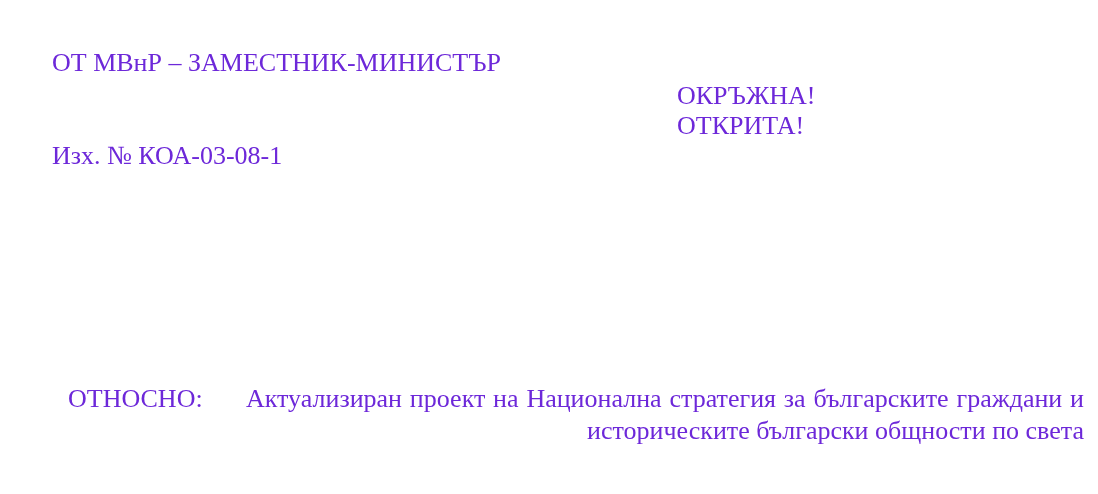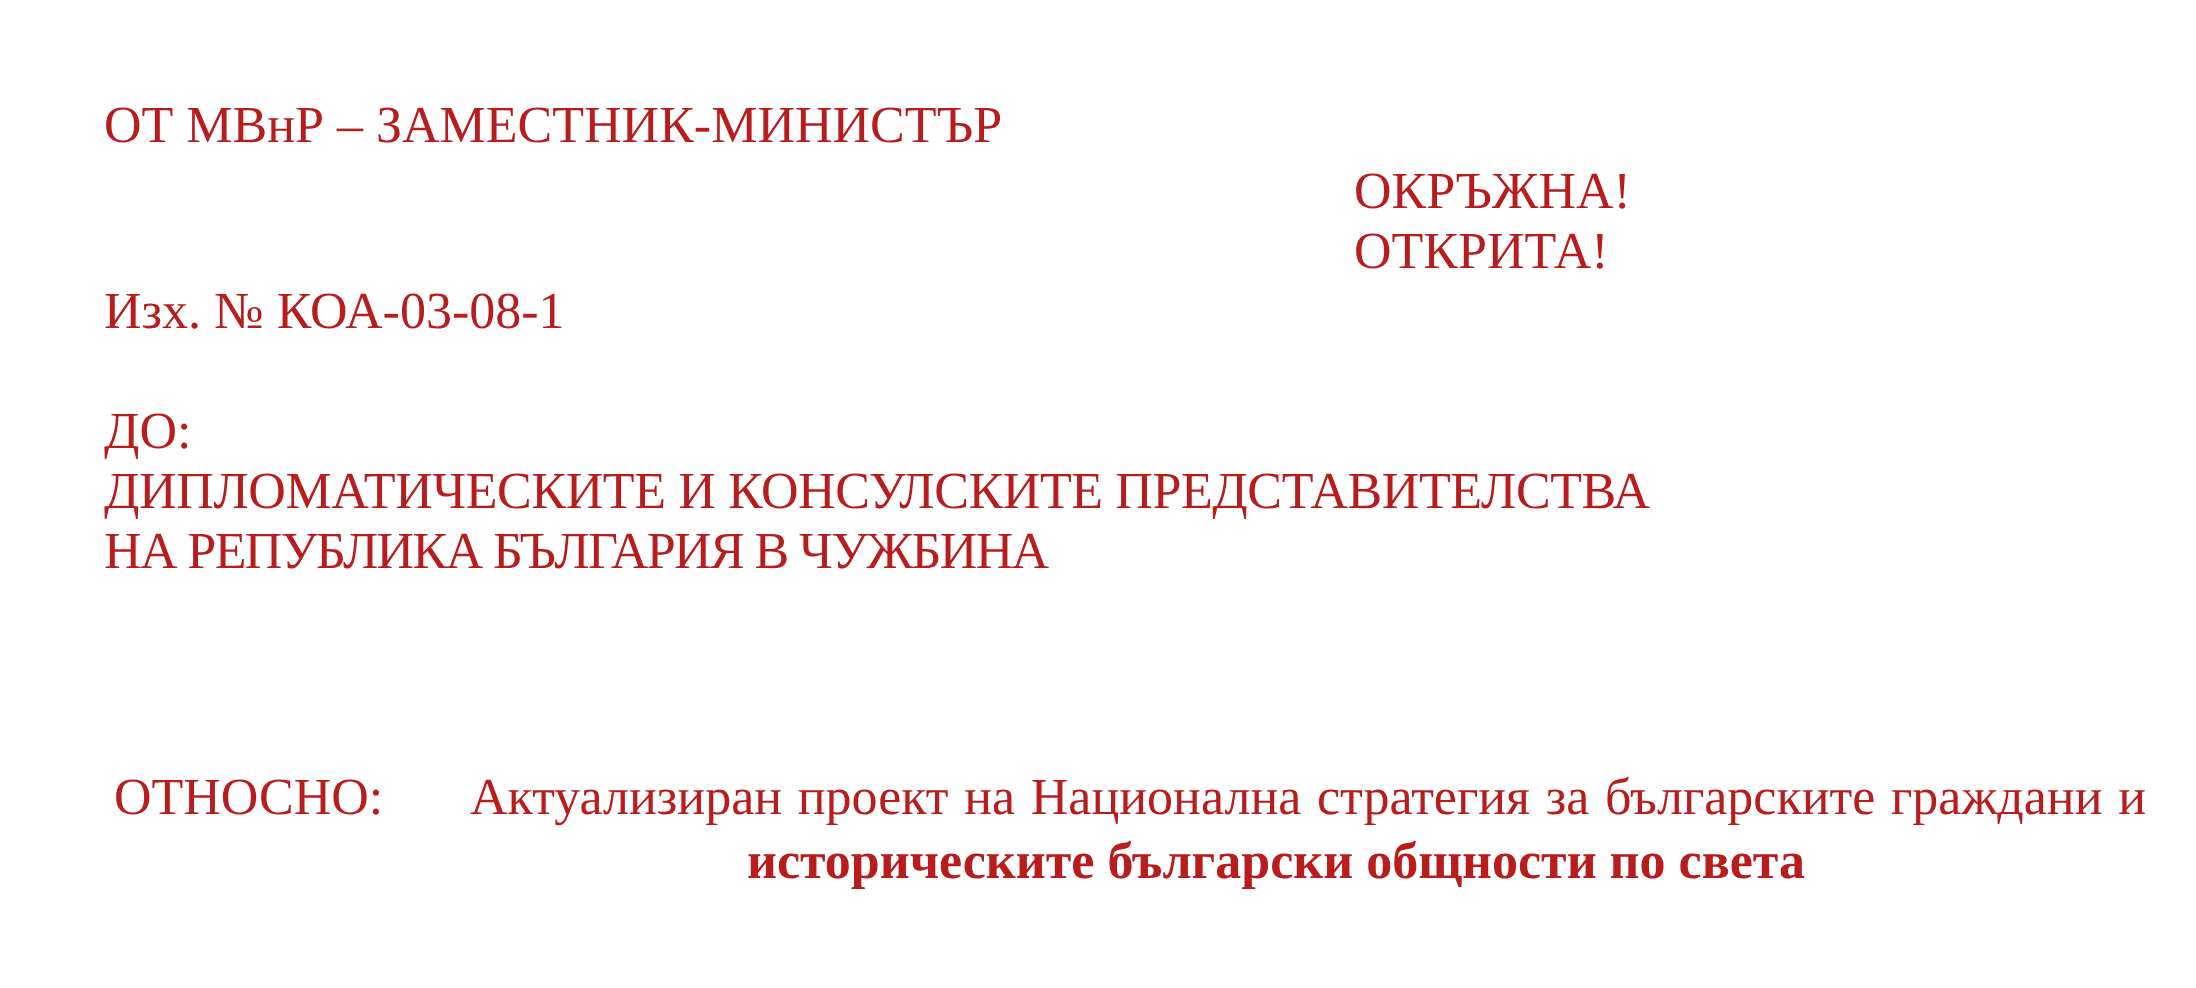--- a/index.html
+++ b/index.html
@@ -7,21 +7,21 @@
     padding: 0;
     background: #ffffff;
   }
   .page {
     position: relative;
     width: 1098px;
     height: 494px;
     background: #ffffff;
     overflow: hidden;
     font-family: "Liberation Serif", "DejaVu Serif", serif;
-    color: #b91c1c;
+    color: #6d28d9;
     font-size: 26px;
     line-height: 30px;
   }
   .abs { position: absolute; }
 
   .from-line {
     left: 52px;
     top: 48px;
     white-space: nowrap;
   }
@@ -48,64 +48,58 @@
     white-space: nowrap;
   }
   .to-block .addr-line-1 {
     letter-spacing: -0.2px;
   }
   .to-block .addr-line-2 {
     letter-spacing: -0.8px;
   }
 
   .subject-block {
-    left: 57px;
+    left: 68px;
     top: 383px;
     width: 1016px;
     display: flex;
     align-items: flex-start;
     line-height: 32px;
   }
   .subject-label {
     flex: 0 0 146px;
     white-space: nowrap;
   }
   .subject-text {
     flex: 1 1 auto;
     width: 870px;
   }
   .subject-line-1 {
     text-align: justify;
     text-align-last: justify;
     margin-left: 32px;
   }
   .subject-line-2 {
-    text-align: center;
-    font-weight: bold;
+    text-align: right;
   }
 </style>
 </head>
 <body>
 
 <div class="page">
 
   <div class="abs from-line">ОТ МВнР – ЗАМЕСТНИК-МИНИСТЪР</div>
 
   <div class="abs stamp-block">
     <div class="stamp-line">ОКРЪЖНА!</div>
     <div class="stamp-line">ОТКРИТА!</div>
   </div>
 
   <div class="abs ref-line">Изх. № КОА-03-08-1</div>
 
-  <div class="abs to-block">
-    <div class="addr-line addr-label">ДО:</div>
-    <div class="addr-line addr-line-1">ДИПЛОМАТИЧЕСКИТЕ И КОНСУЛСКИТЕ ПРЕДСТАВИТЕЛСТВА</div>
-    <div class="addr-line addr-line-2">НА РЕПУБЛИКА БЪЛГАРИЯ В ЧУЖБИНА</div>
-  </div>
 
   <div class="abs subject-block">
     <div class="subject-label">ОТНОСНО:</div>
     <div class="subject-text">
       <div class="subject-line-1">Актуализиран проект на Национална стратегия за българските граждани и</div>
       <div class="subject-line-2">историческите български общности по света</div>
     </div>
   </div>
 
 </div>

